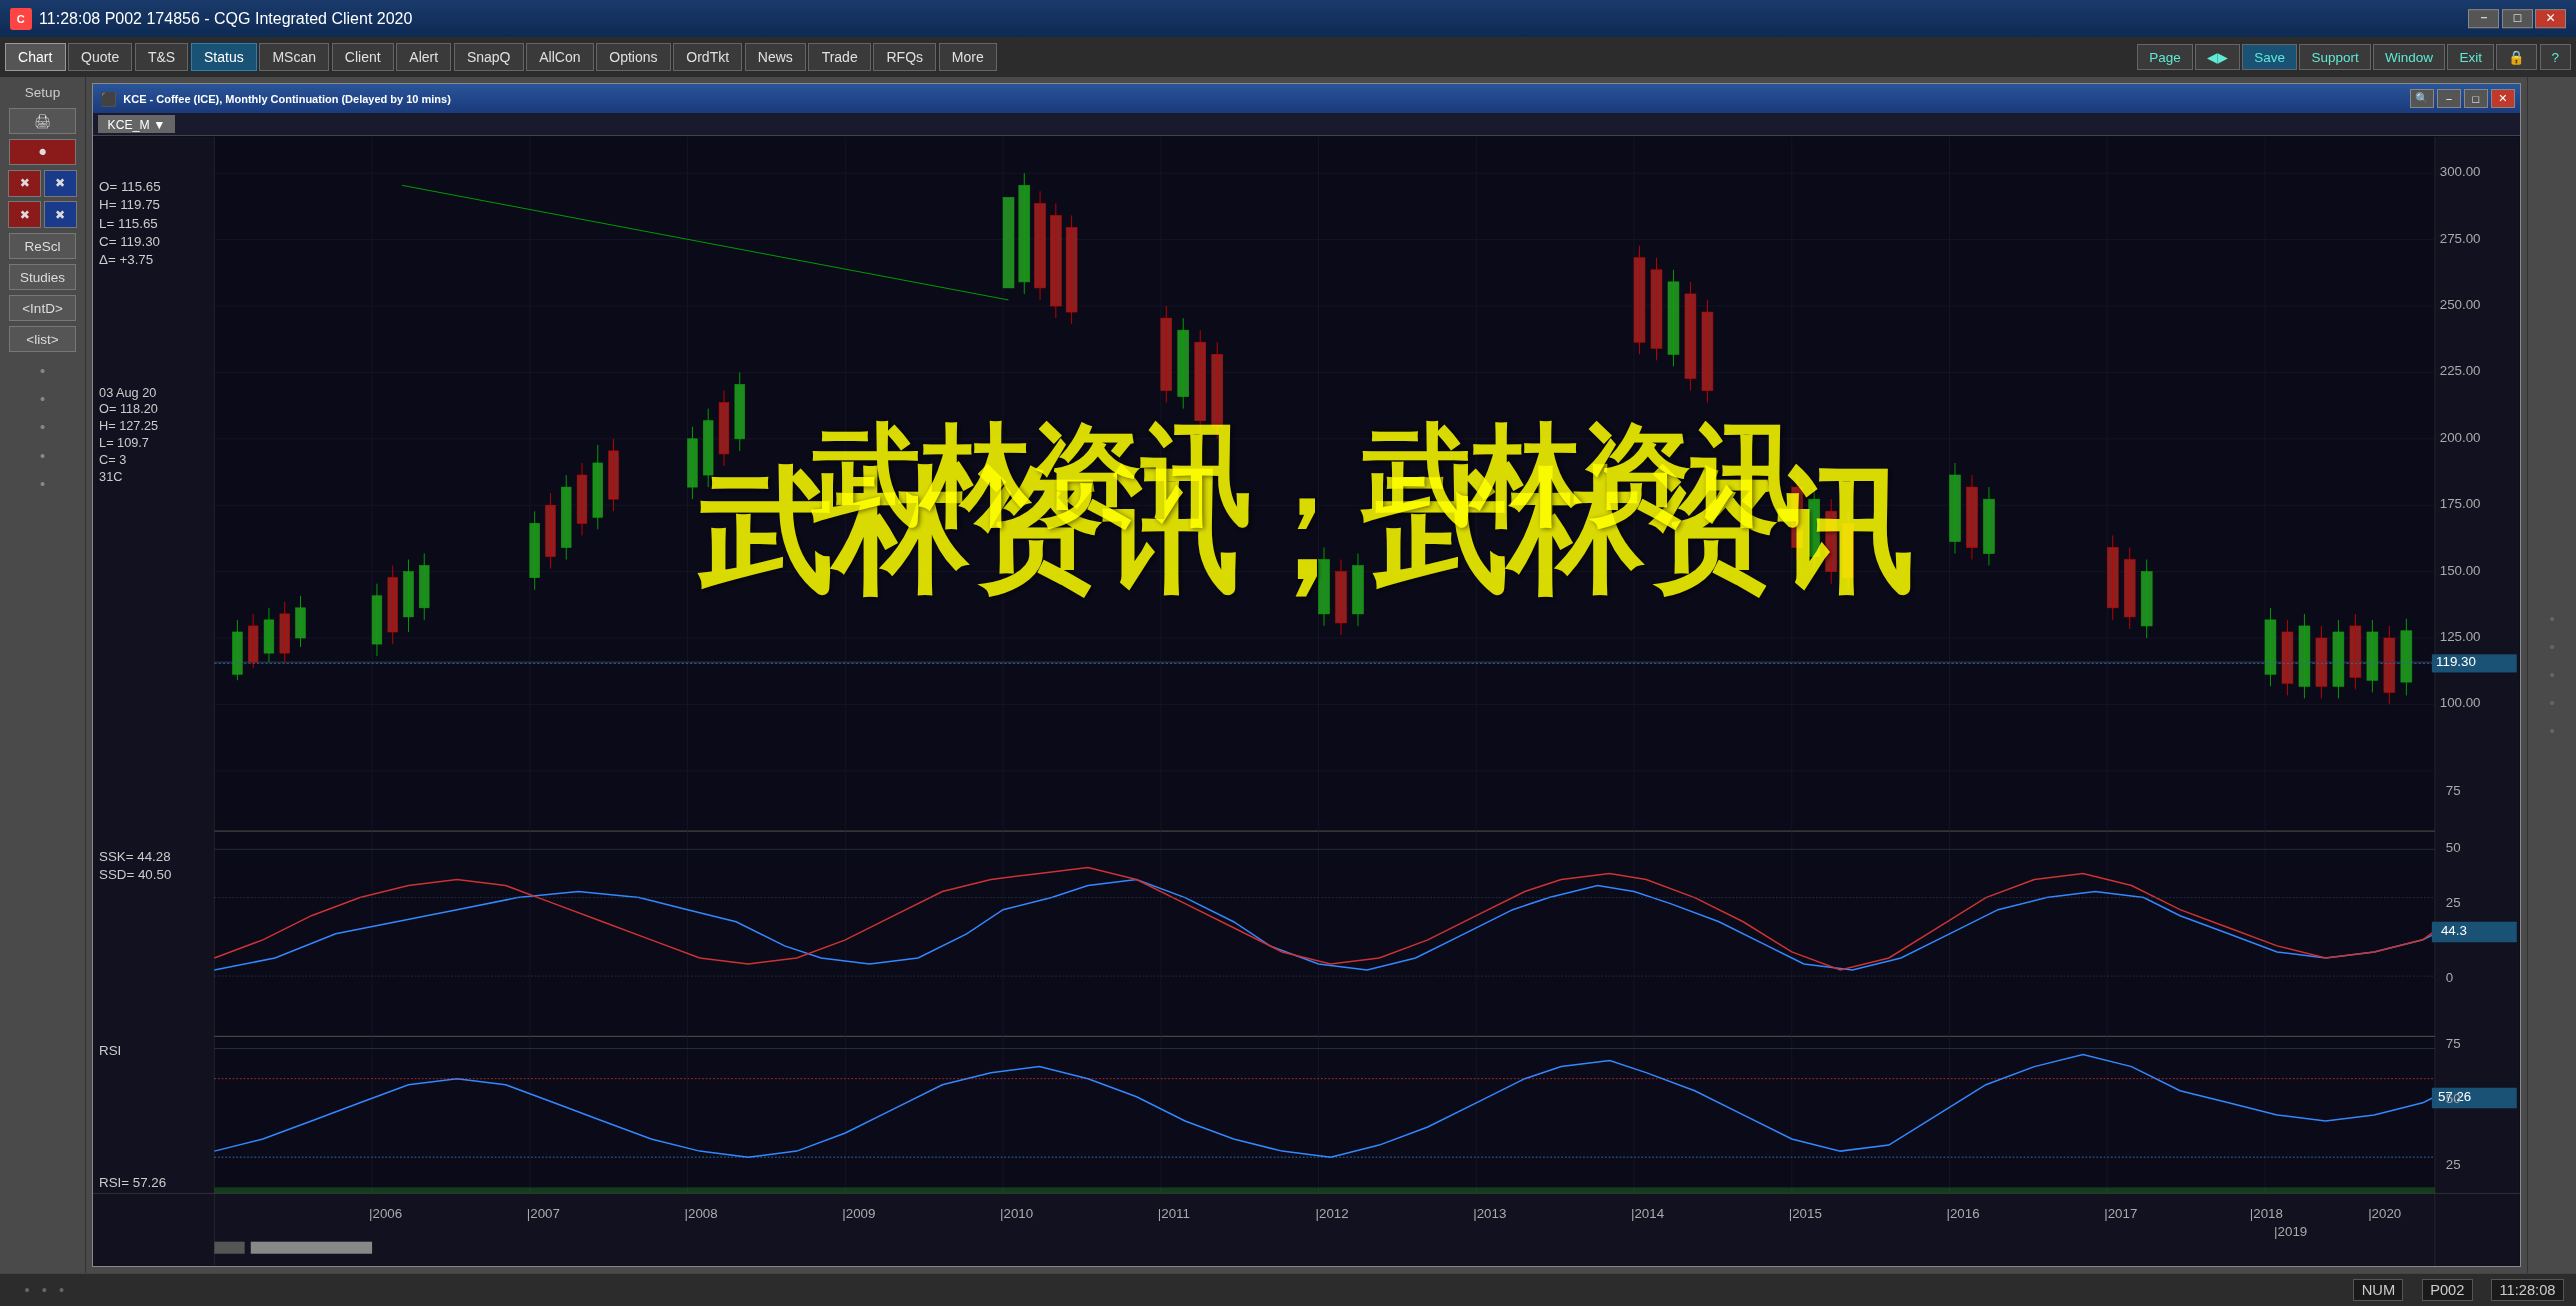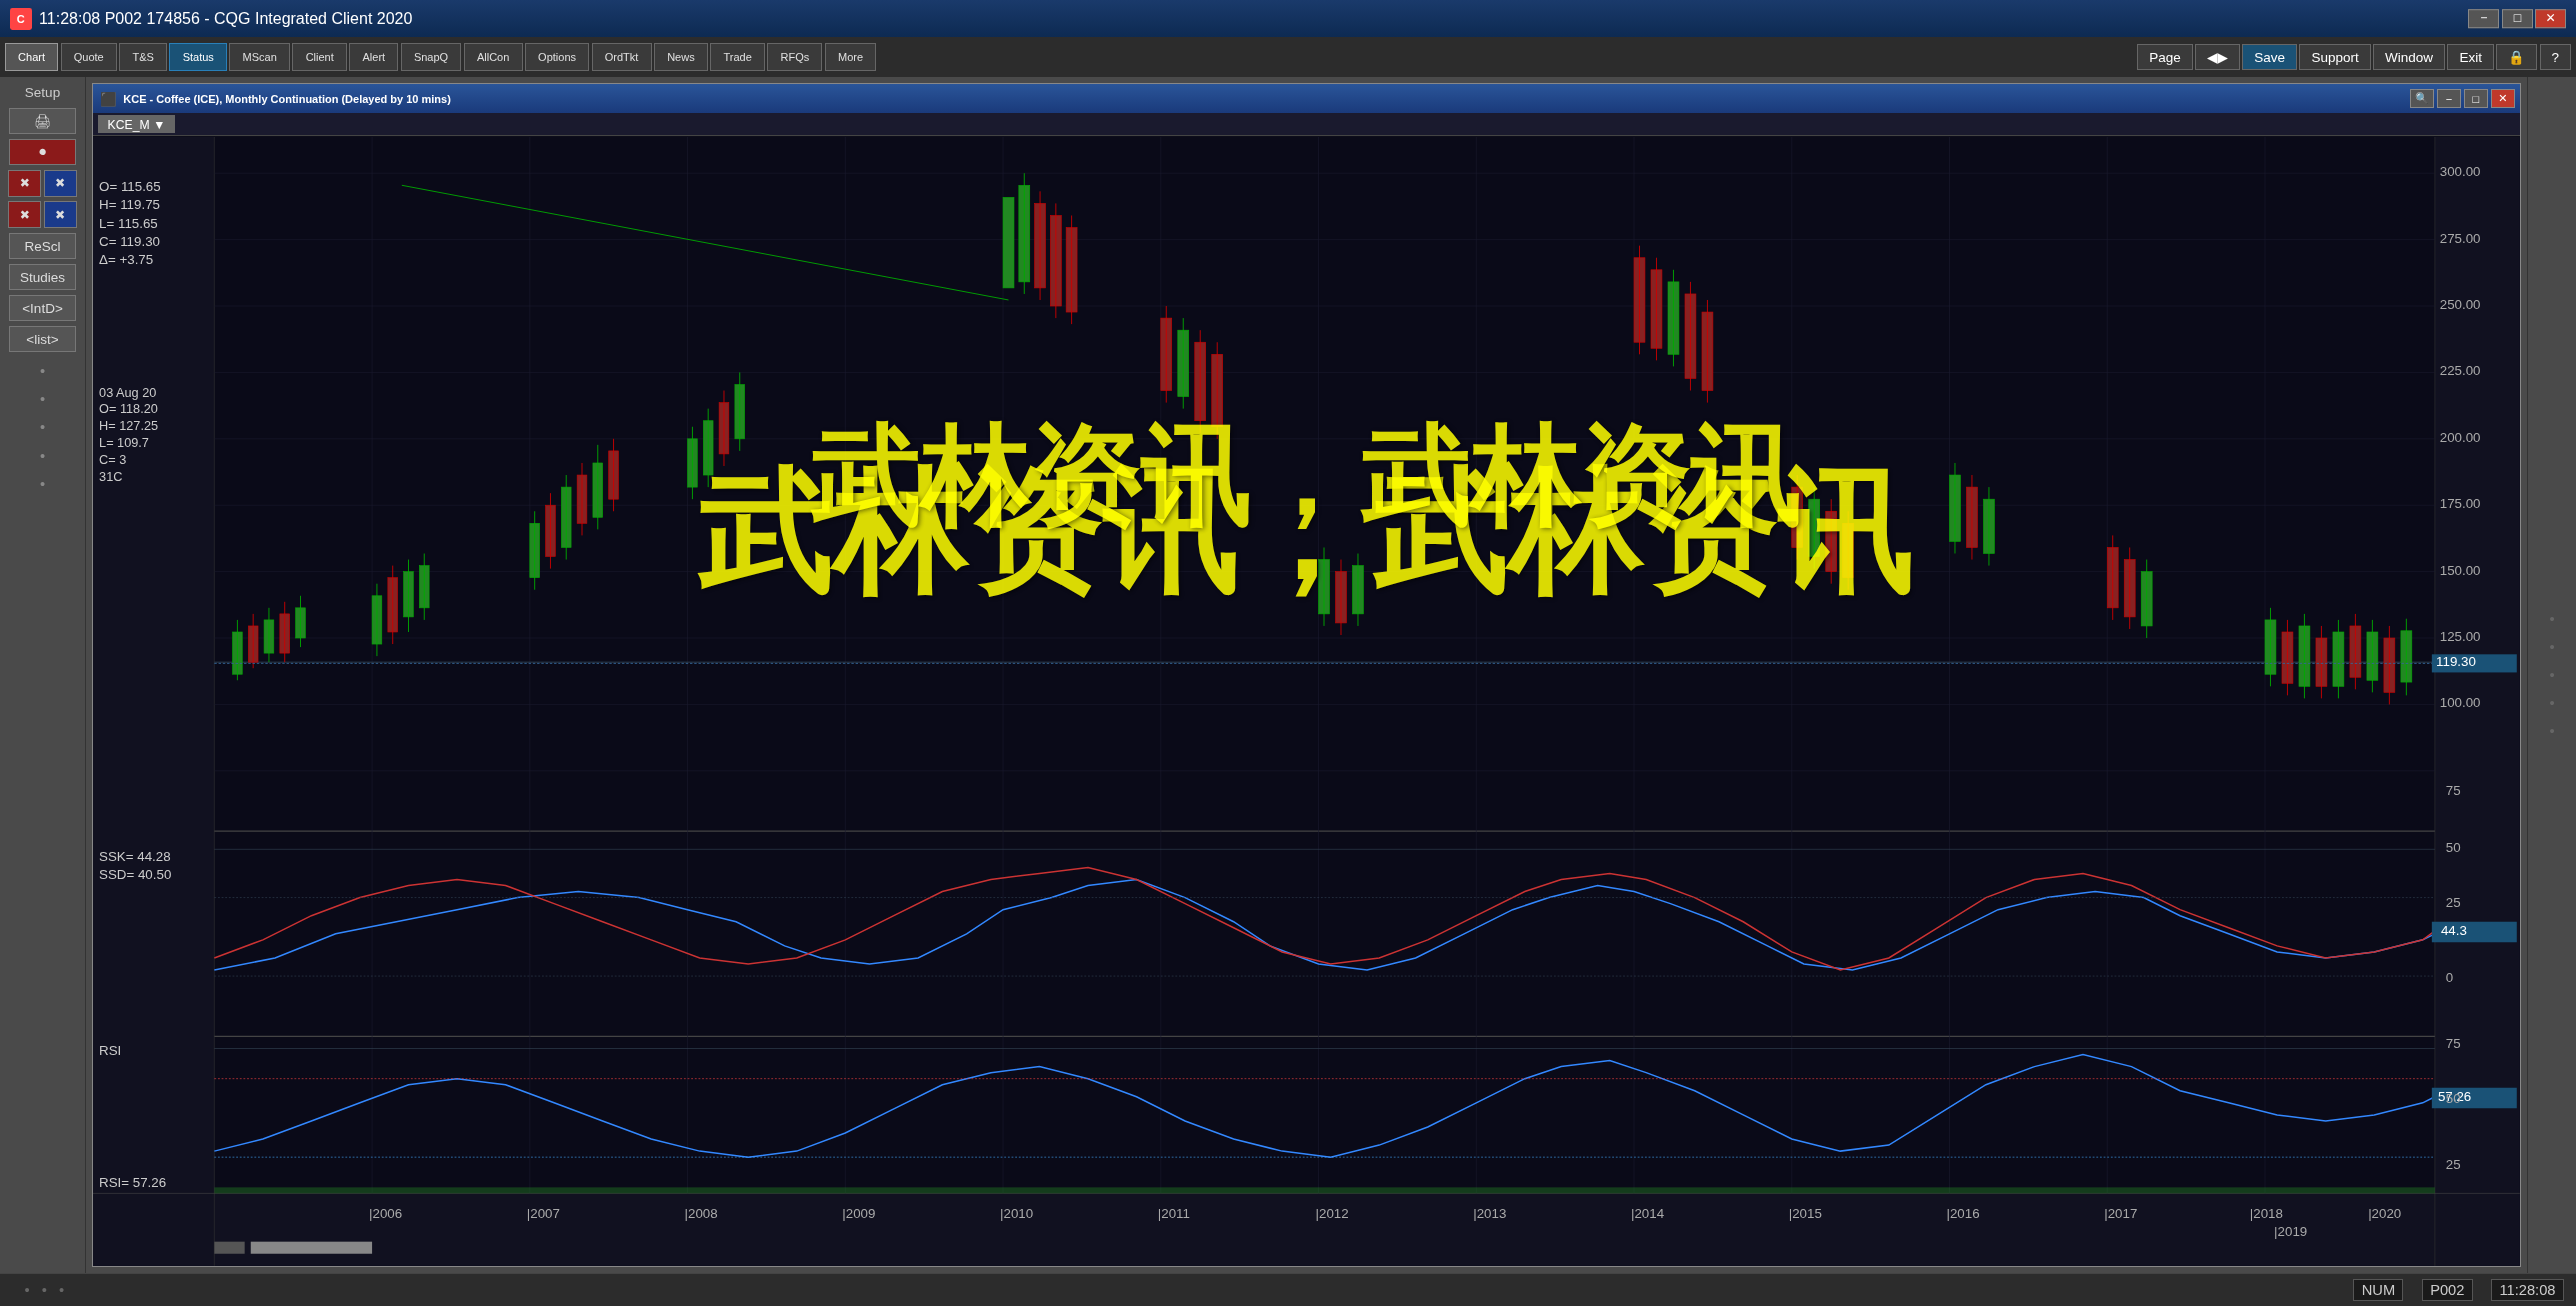--- a/index.html
+++ b/index.html
@@ -67,21 +67,21 @@
       padding: 0 4.9px;
       gap: 2.4px;
       position: relative;
     }
     .menu-btn {
       height: 28px;
       padding: 0 12.2px;
       background: #3a3a3a;
       border: 0.6px solid #666;
       color: #e0e0e0;
-      font-size: 11px;
+      font-size: 14px;
       cursor: pointer;
       display: flex; align-items: center; justify-content: center;
       white-space: nowrap;
     }
     .menu-btn.active {
       background: #555;
       color: white;
       border-color: #999;
     }
     .menu-btn.highlighted {
@@ -94,21 +94,21 @@
       right: 4.9px;
       display: flex;
       gap: 2.4px;
       align-items: center;
     }
     .right-btn {
       height: 26px;
       padding: 0 11px;
       background: #3a3a3a;
       border: 0.6px solid #666;
-      color: #ffffff;
+      color: #5eead4;
       font-size: 13.5px;
       cursor: pointer;
       display: flex; align-items: center; justify-content: center;
     }
     .right-btn.save { background: #1a5276; }
 
     
     #main-layout {
       width: 100%;
       height: calc(1306px - 37px - 40px - 33px);

